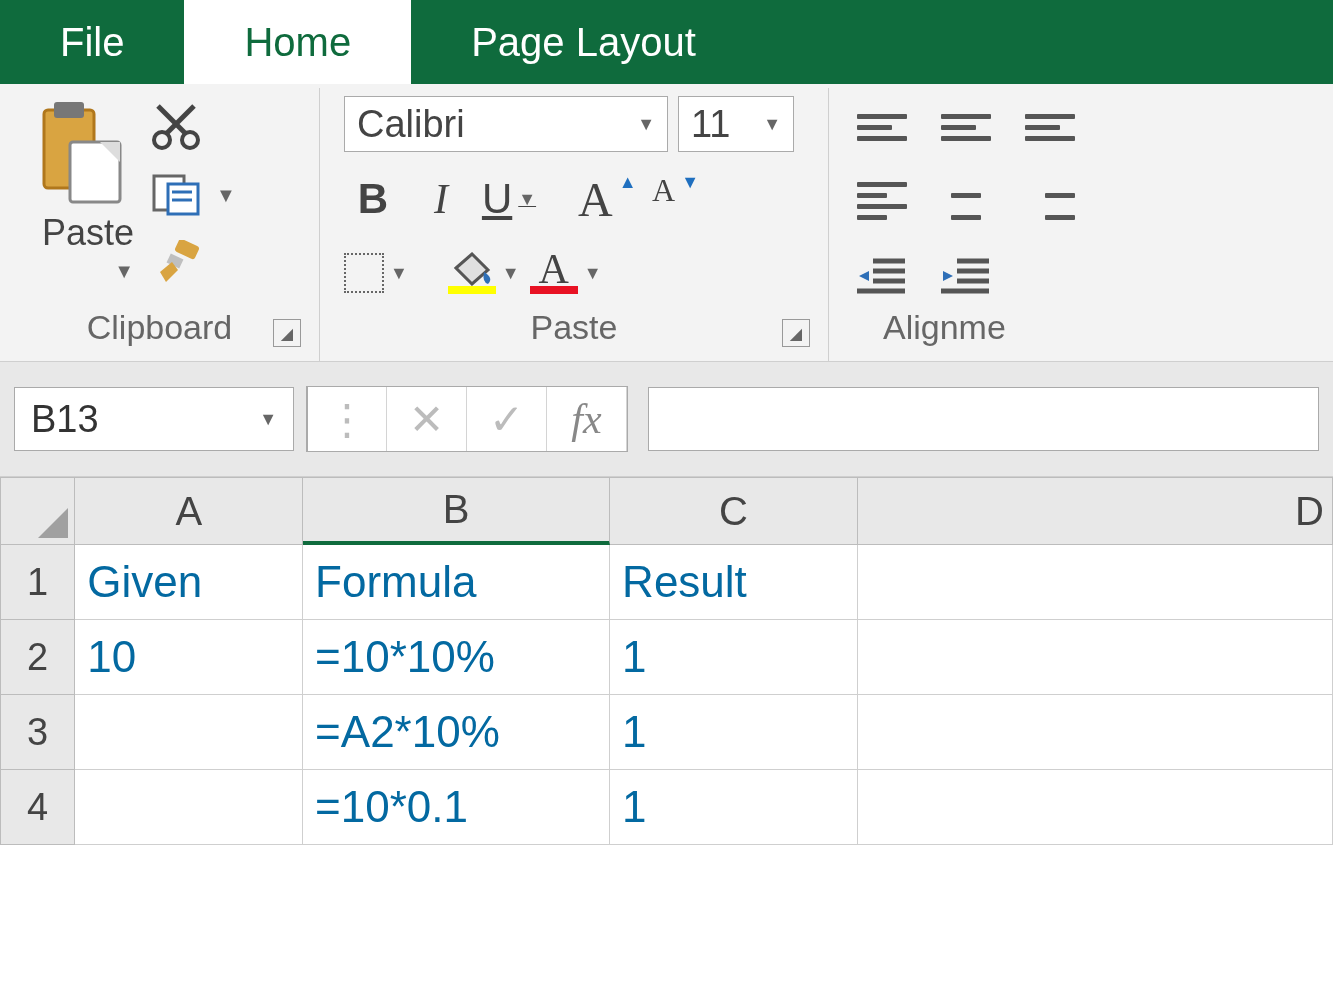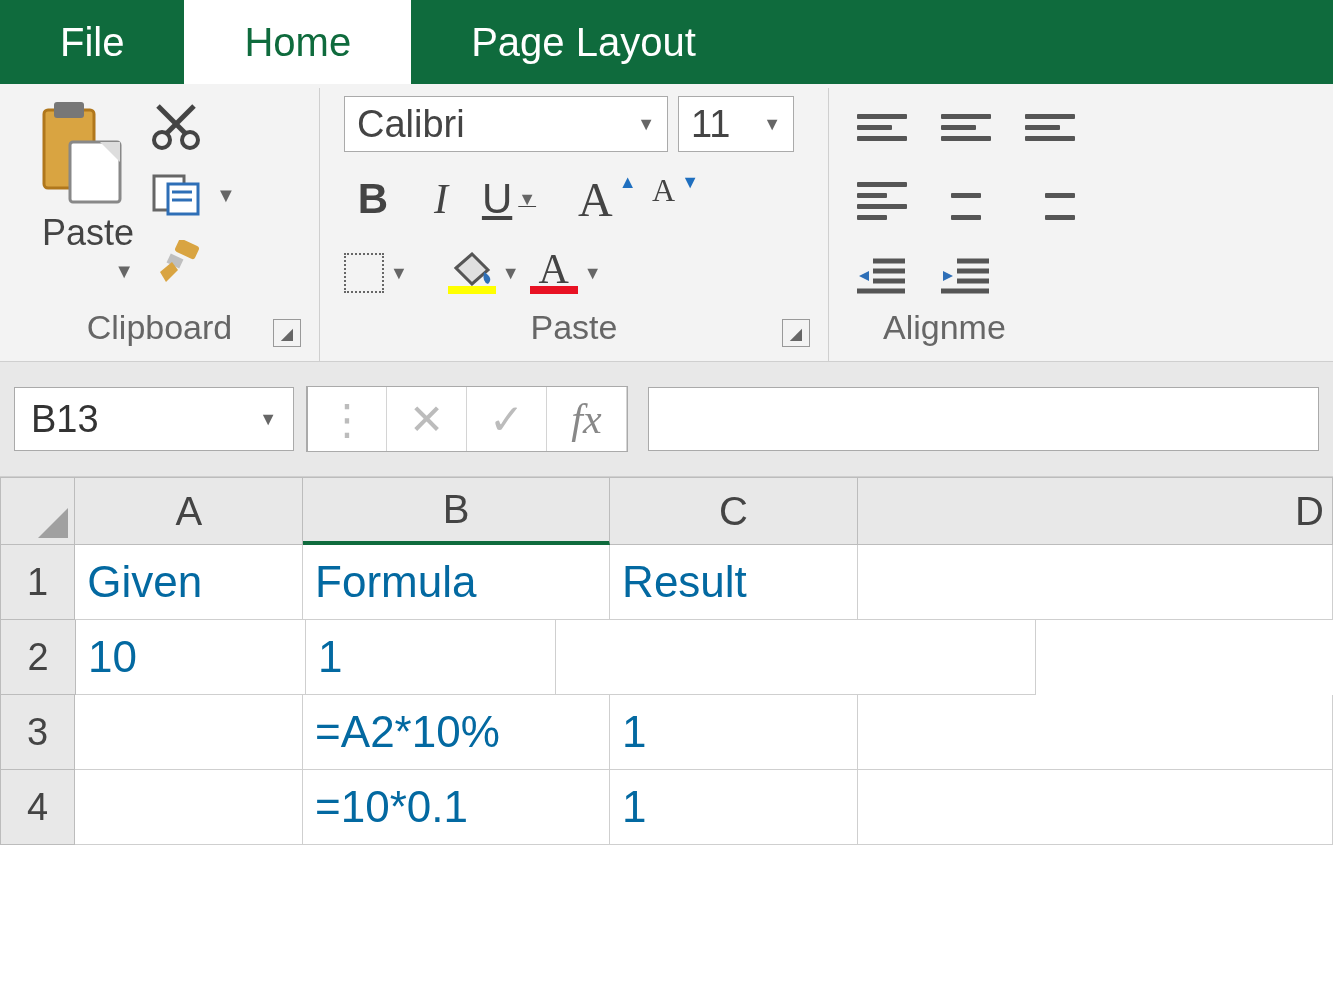--- a/index.html
+++ b/index.html
@@ -416,20 +416,21 @@
   <div class="row">
     <div class="row-h">1</div>
     <div class="cell wA">Given</div>
     <div class="cell wB">Formula</div>
     <div class="cell wC">Result</div>
     <div class="cell wD"></div>
   </div>
   <div class="row">
     <div class="row-h">2</div>
     <div class="cell wA">10</div>
+    <div class="cell wB">=10*10%</div>
     <div class="cell wC">1</div>
     <div class="cell wD"></div>
   </div>
   <div class="row">
     <div class="row-h">3</div>
     <div class="cell wA"></div>
     <div class="cell wB">=A2*10%</div>
     <div class="cell wC">1</div>
     <div class="cell wD"></div>
   </div>

